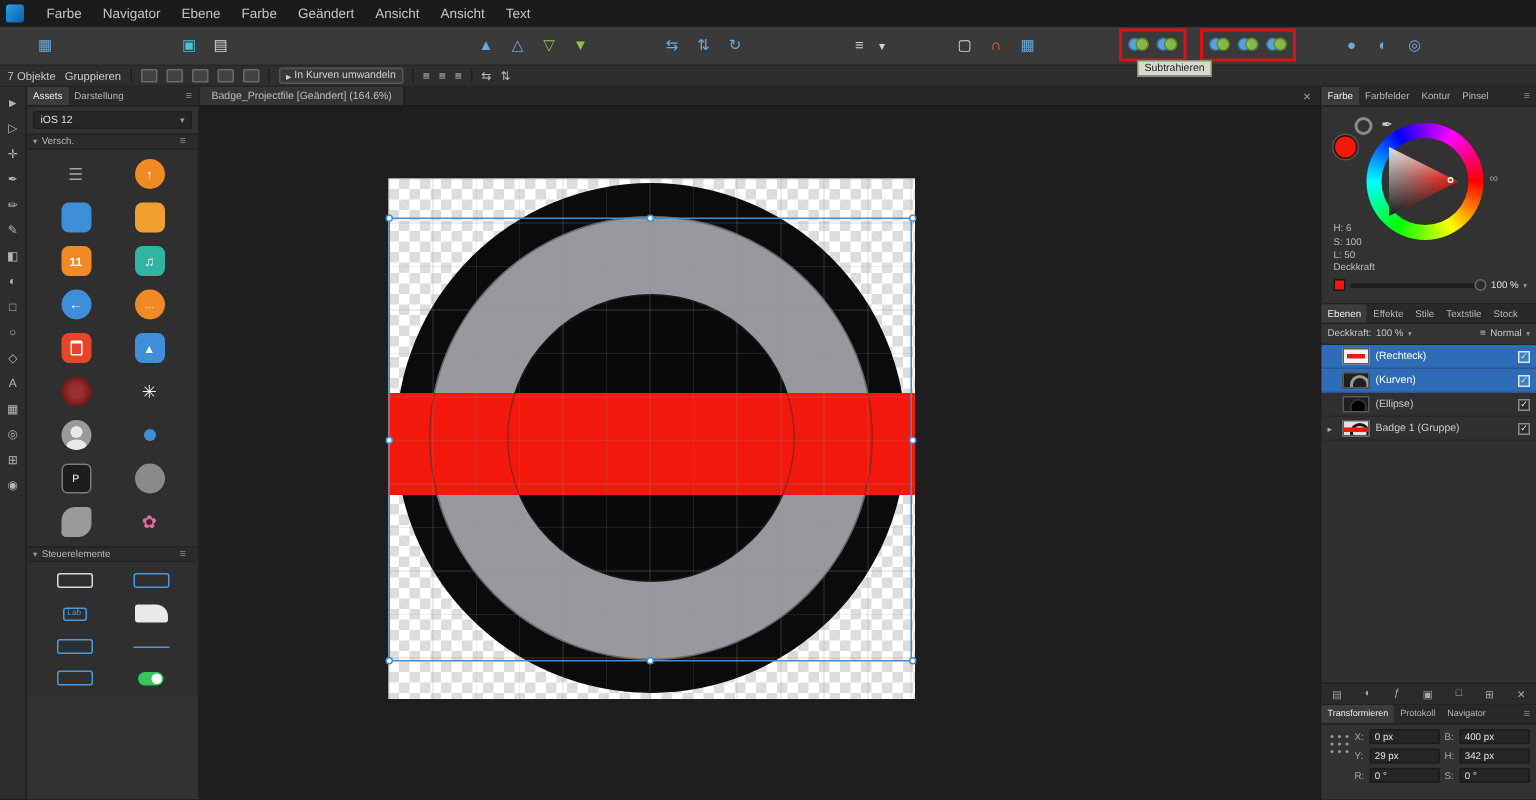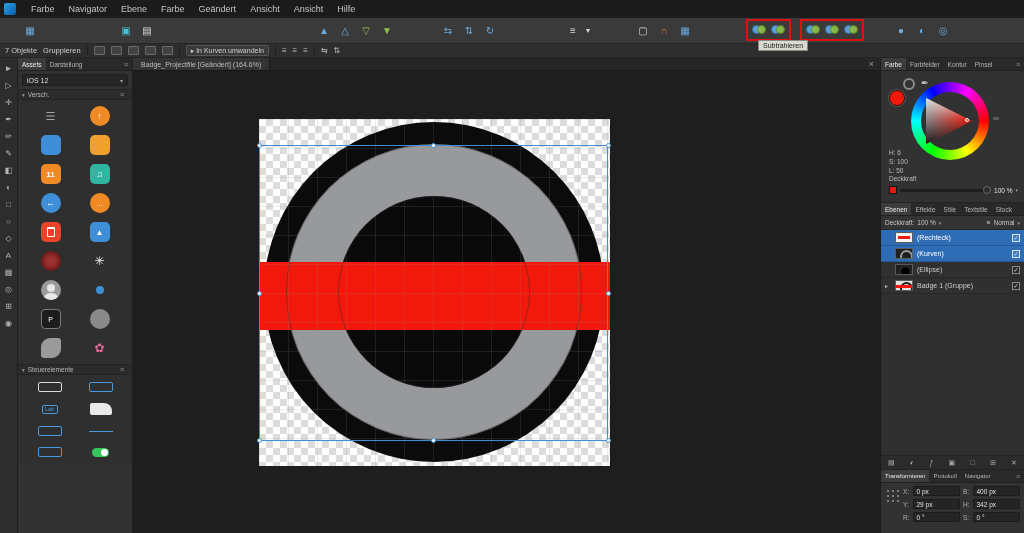--- a/index.html
+++ b/index.html
@@ -197,21 +197,21 @@
 
 <div id="menubar">
   <div class="app-logo"></div>
   <span class="menu-item">Farbe</span>
   <span class="menu-item">Navigator</span>
   <span class="menu-item">Ebene</span>
   <span class="menu-item">Farbe</span>
   <span class="menu-item">Geändert</span>
   <span class="menu-item">Ansicht</span>
   <span class="menu-item">Ansicht</span>
-  <span class="menu-item">Hilfe</span>
+  <span class="menu-item">Text</span>
 </div>
 
 <div id="toolbar">
   <div class="tb-group" style="left:22px">
     <div class="tb-icon">
         <span class="gi c-blue">▦</span>
       </div>
   </div>
   <div class="tb-group" style="left:118px">
     <div class="tb-icon">

